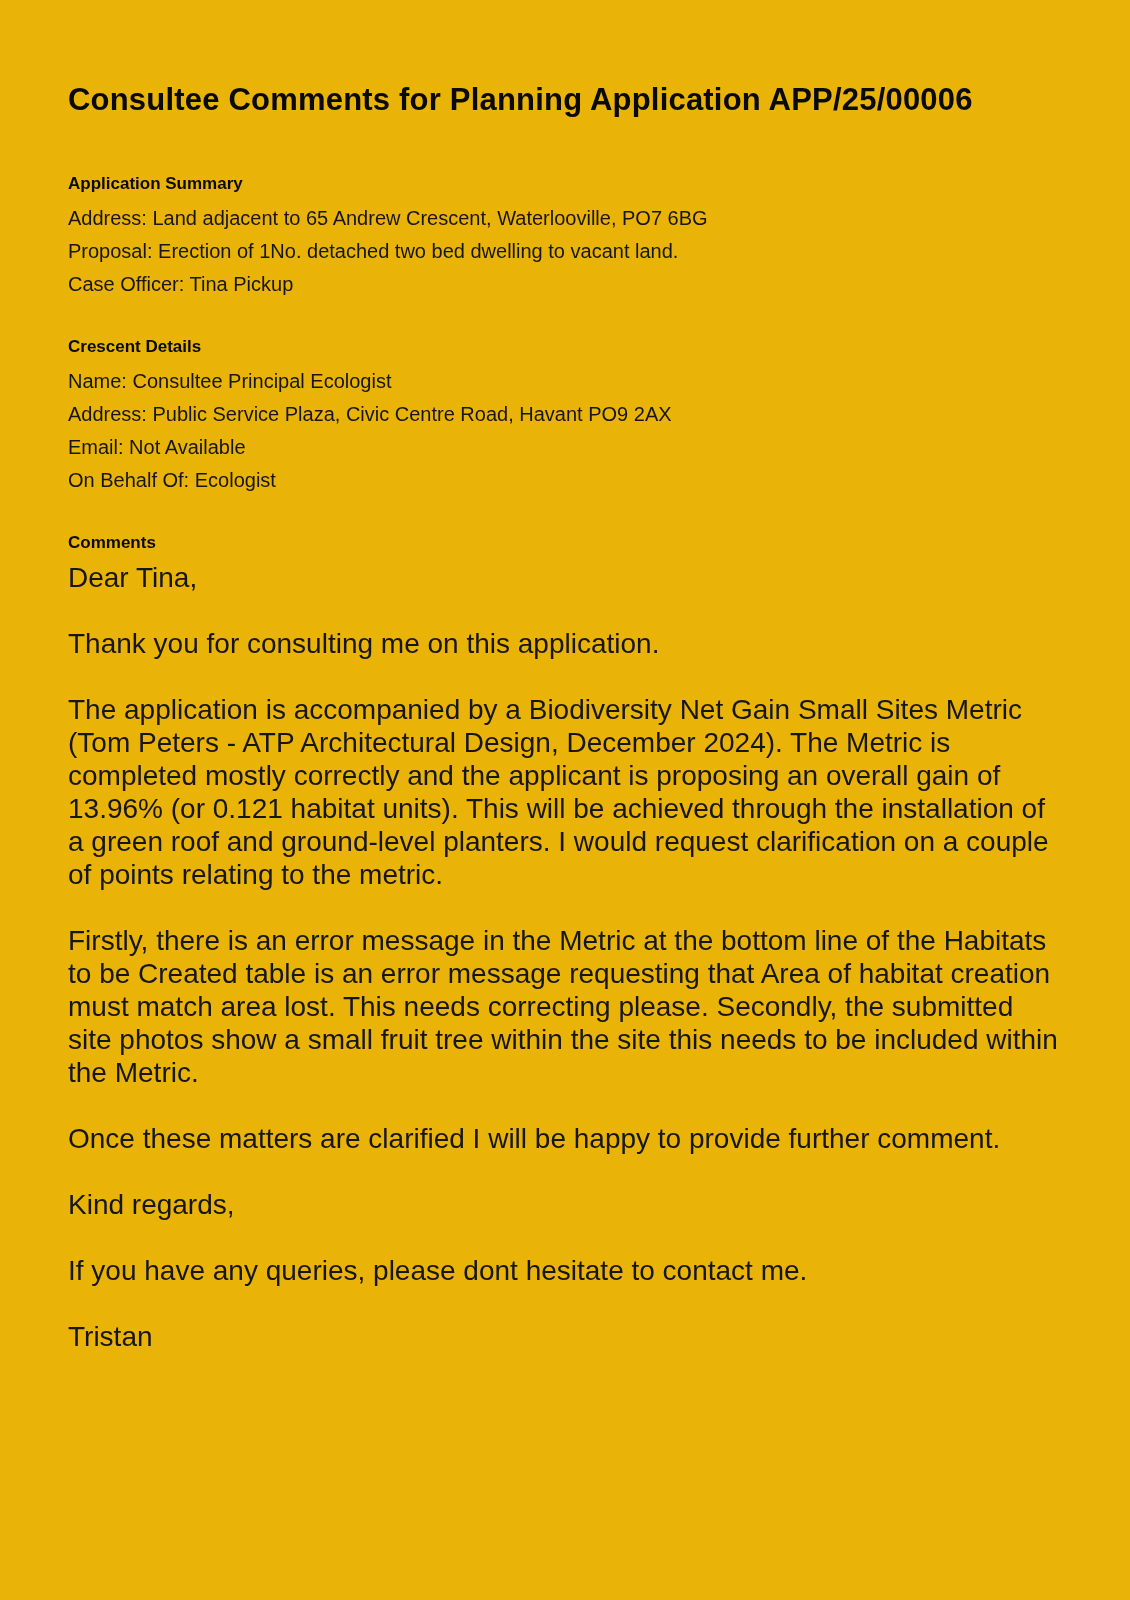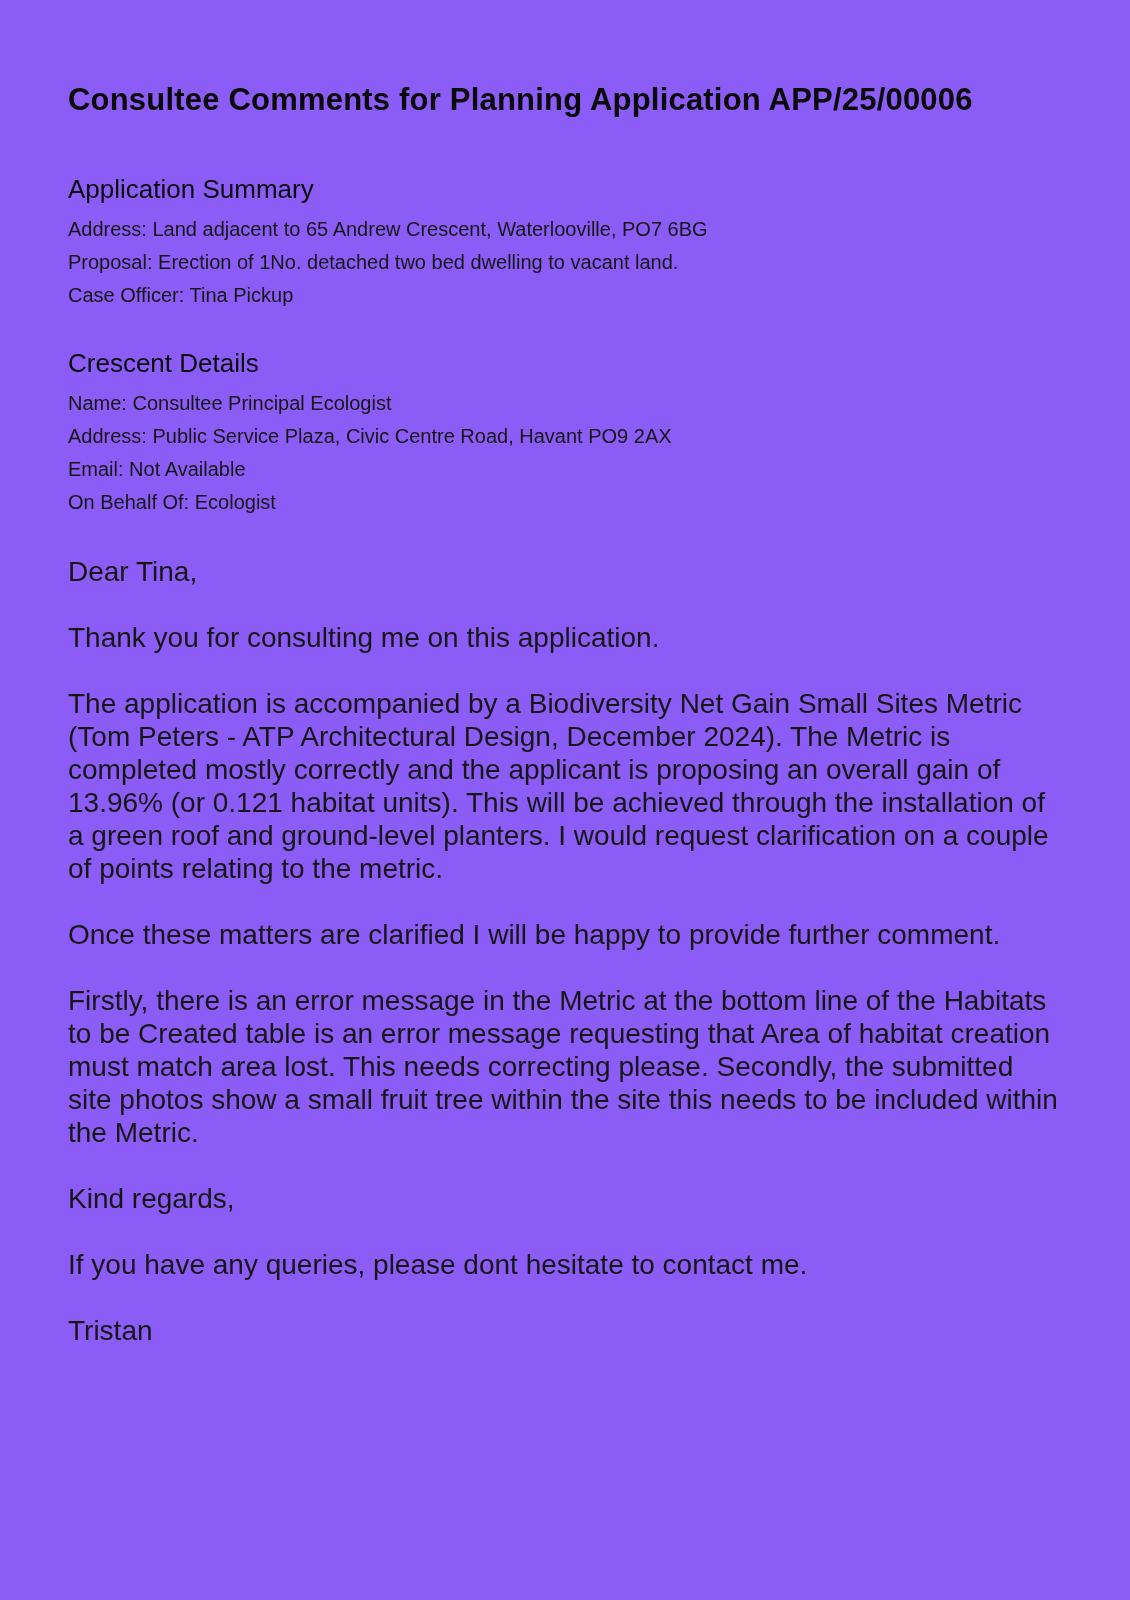--- a/index.html
+++ b/index.html
@@ -4,37 +4,37 @@
 <style>
   * { margin: 0; padding: 0; box-sizing: border-box; }
   html, body {
     background: #ffffff;
     font-family: "Liberation Sans", sans-serif;
     color: #161616;
   }
   .page {
     width: 1130px;
     height: 1600px;
-    background: #8b5cf6;
+    background: #eab308;
     padding: 82px 68px 40px 68px;
     overflow: hidden;
   }
   .doc-title {
     font-size: 31px;
     font-weight: 700;
     letter-spacing: 0.2px;
     color: #0a0a0a;
     margin-bottom: 56px;
   }
   .section {
     margin-bottom: 36px;
   }
   .section-heading {
-    font-size: 26px;
-    font-weight: 400;
+    font-size: 17px;
+    font-weight: 700;
     color: #0a0a0a;
     margin-bottom: 8px;
   }
   .line {
     font-size: 20px;
     line-height: 33px;
     color: #161616;
   }
   .comments .para {
     font-size: 28px;
@@ -63,23 +63,24 @@
 
   <div class="section">
     <div class="section-heading">Crescent Details</div>
     <div class="line">Name: Consultee Principal Ecologist</div>
     <div class="line">Address: Public Service Plaza, Civic Centre Road, Havant PO9 2AX</div>
     <div class="line">Email: Not Available</div>
     <div class="line">On Behalf Of: Ecologist</div>
   </div>
 
   <div class="section comments">
+    <div class="section-heading">Comments</div>
     <p class="para">Dear Tina,</p>
     <p class="para">Thank you for consulting me on this application.</p>
     <p class="para">The application is accompanied by a Biodiversity Net Gain Small Sites Metric (Tom Peters - ATP Architectural Design, December 2024). The Metric is completed mostly correctly and the applicant is proposing an overall gain of 13.96% (or 0.121 habitat units). This will be achieved through the installation of a green roof and ground-level planters. I would request clarification on a couple of points relating to the metric.</p>
+    <p class="para">Firstly, there is an error message in the Metric  at the bottom line of the Habitats to be Created table is an error message requesting that Area of habitat creation must match area lost. This needs correcting please. Secondly, the submitted site photos show a small fruit tree within the site this needs to be included within the Metric.</p>
     <p class="para">Once these matters are clarified I will be happy to provide further comment.</p>
-    <p class="para">Firstly, there is an error message in the Metric  at the bottom line of the Habitats to be Created table is an error message requesting that Area of habitat creation must match area lost. This needs correcting please. Secondly, the submitted site photos show a small fruit tree within the site this needs to be included within the Metric.</p>
     <p class="para">Kind regards,</p>
     <p class="para">If you have any queries, please dont hesitate to contact me.</p>
     <p class="para">Tristan</p>
   </div>
 
 </div>
 
 </body></html>

